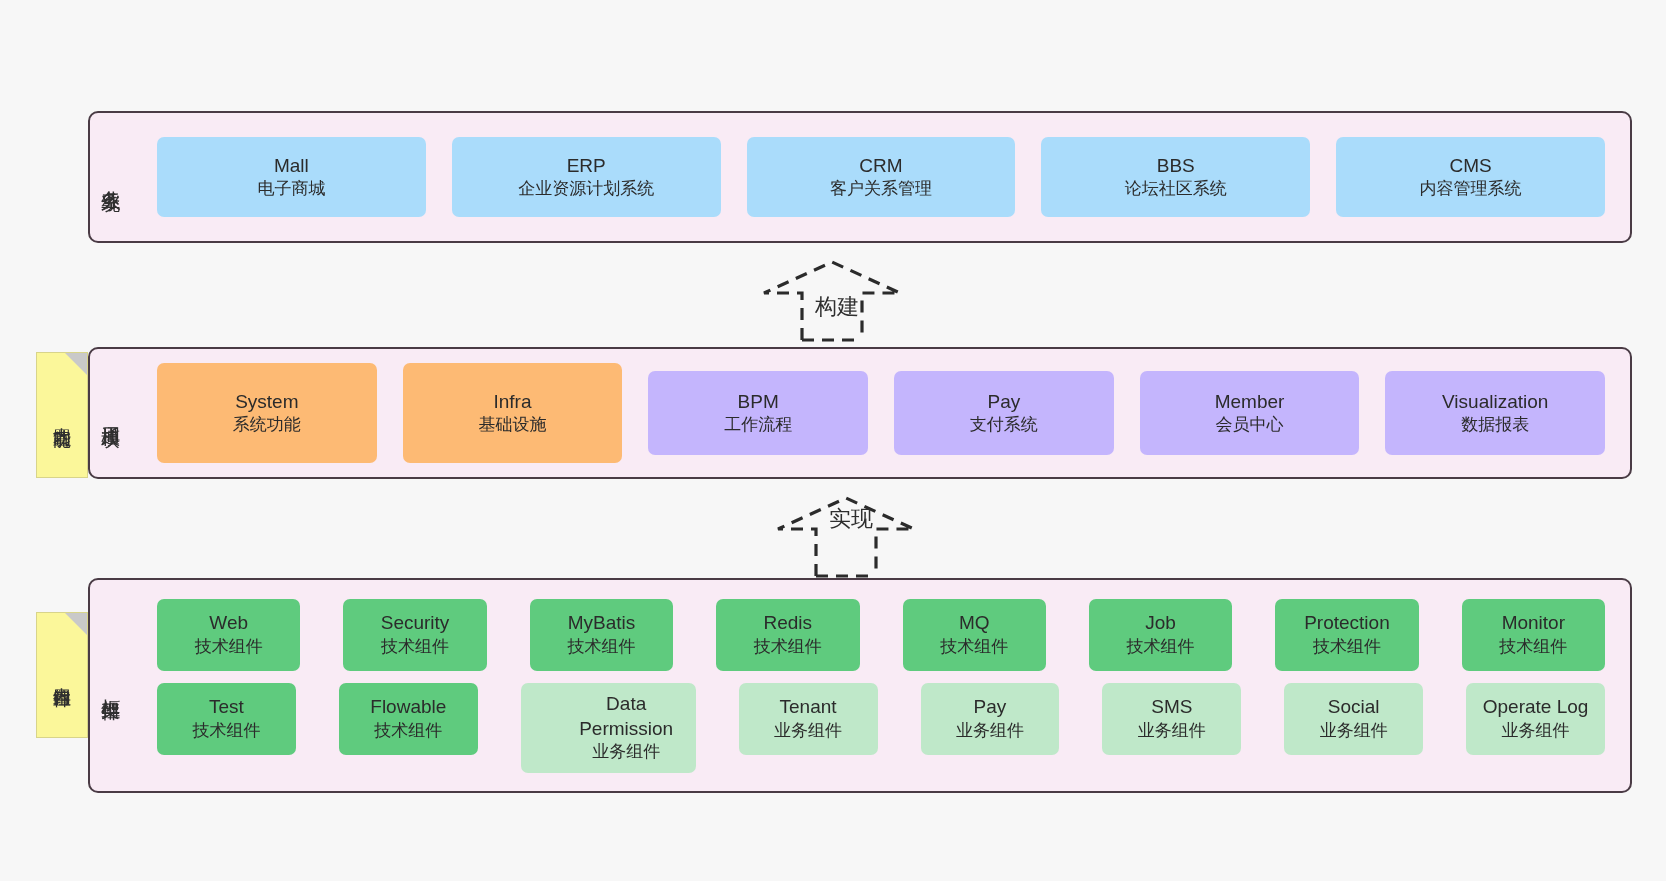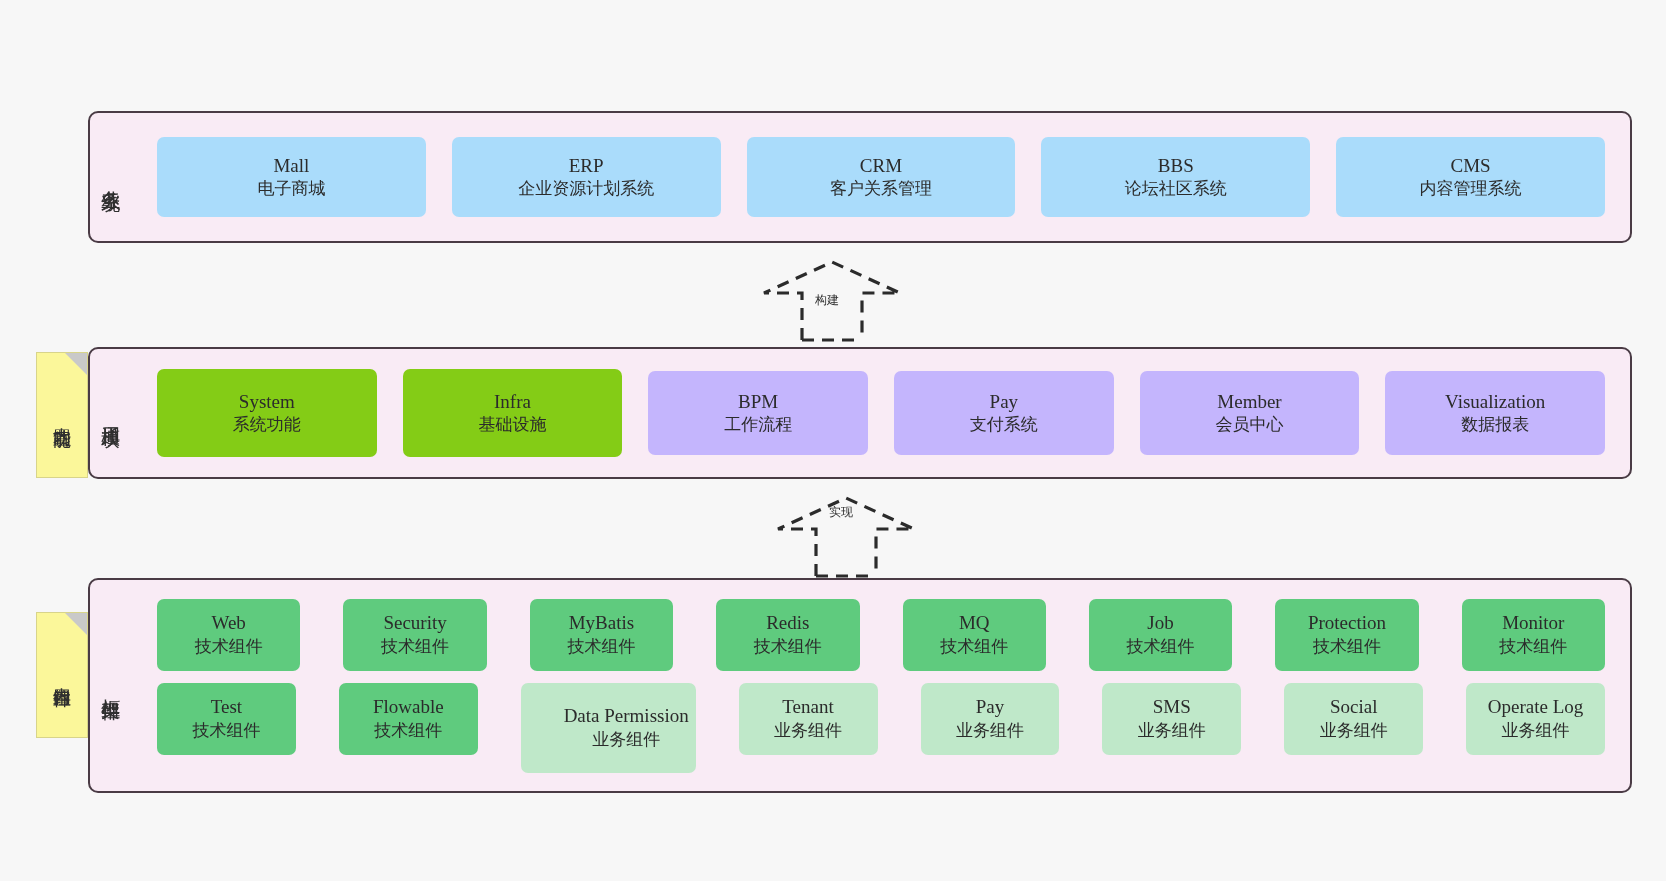--- a/index.html
+++ b/index.html
@@ -72,36 +72,35 @@
     border-radius: 7px;
     display: flex;
     flex-direction: column;
     align-items: center;
     justify-content: center;
     text-align: center;
     color: #2b2b2b;
     margin: 0 13px;
     flex: 1 1 0;
     padding: 6px 4px;
-    font-family: Liberation Serif, serif;
   }
   .node .n-en {
     font-size: 19px;
     line-height: 1.28;
     white-space: nowrap;
   }
   .node .n-cn {
     font-size: 17px;
     line-height: 1.28;
     white-space: nowrap;
   }
   .node.wrap .n-en { white-space: normal; }
 
   .node.blue  { background: #aadcfb; height: 80px; }
-  .node.red   { background: #84cc16; height: 88px; }
+  .node.red   { background: #fdba74; height: 100px; }
   .node.pink  { background: #c4b5fd; height: 84px; }
   .node.green { background: #5fcb7e; height: 72px; }
   .node.lgreen{ background: #bfe8c9; height: 72px; }
   .node.tall  { height: 90px; padding-left: 40px; }
 
   
   .sticky {
     position: absolute;
     box-sizing: border-box;
     width: 52px;
@@ -127,21 +126,21 @@
     border-top: 22px solid #c9c9c9;
     border-left: 22px solid transparent;
   }
 
   
   .arrow {
     position: absolute;
   }
   .arrow-label {
     position: absolute;
-    font-size: 12px;
+    font-size: 22px;
     color: #2f2f2f;
     background: transparent;
     white-space: nowrap;
   }
 </style>
 </head>
 <body>
 
 <div id="canvas">
 

